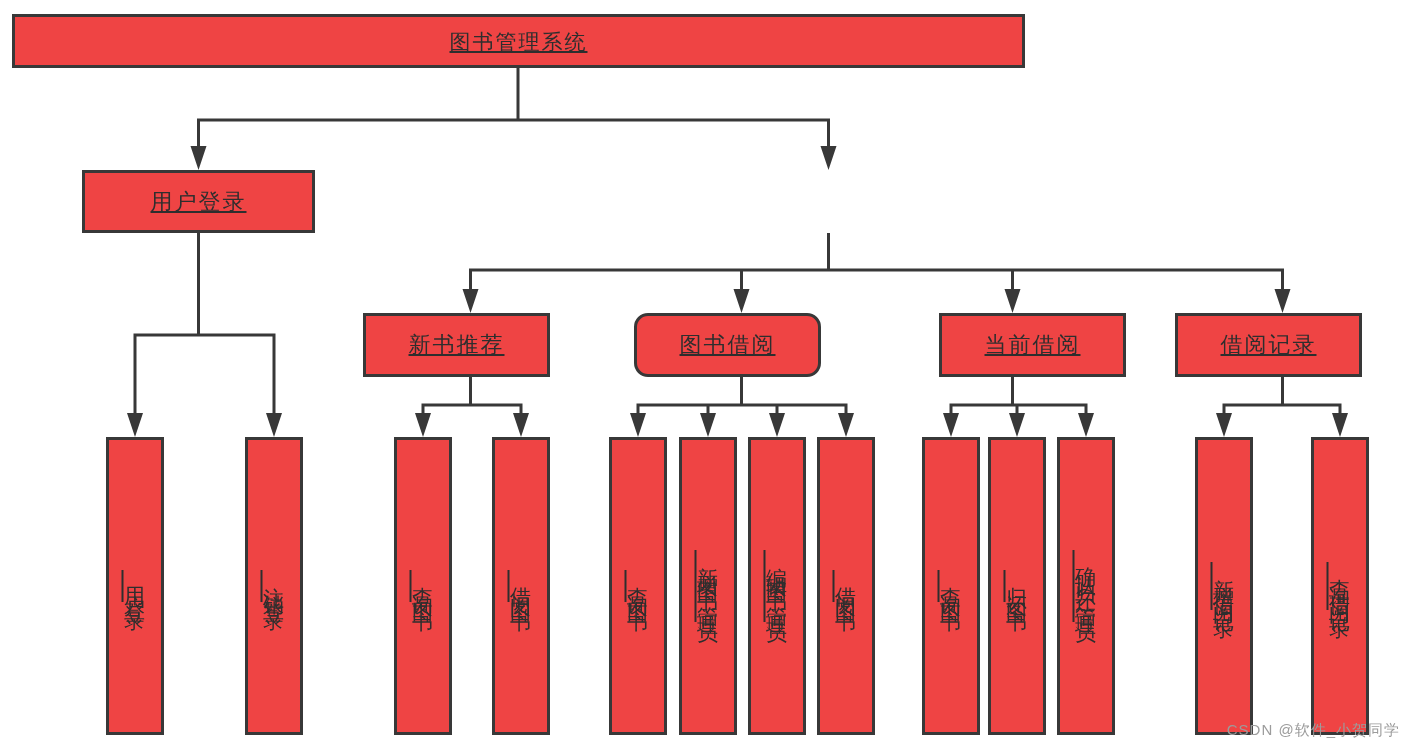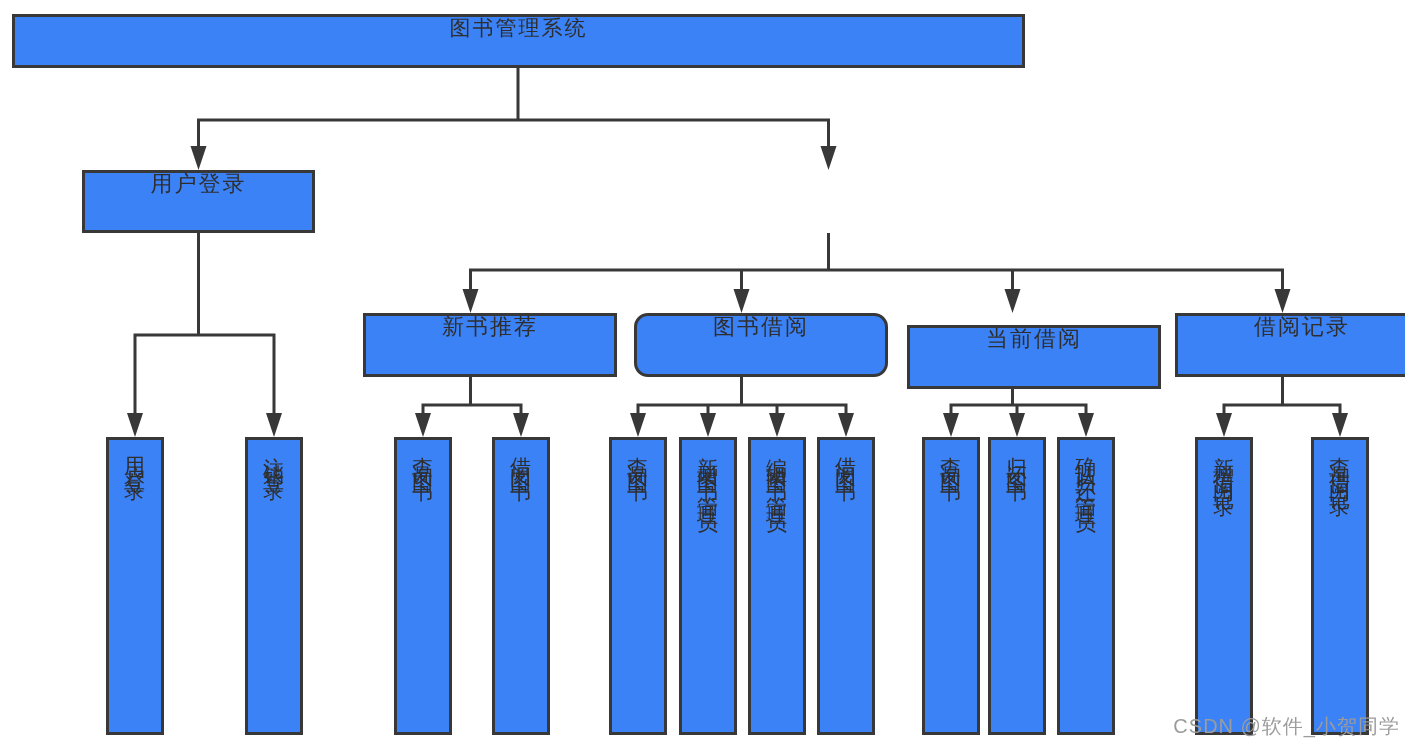--- a/index.html
+++ b/index.html
@@ -19,43 +19,45 @@
   }
   #connectors{
     position:absolute;
     left:0;top:0;
     width:1405px;height:747px;
     pointer-events:none;
   }
   .node{
     position:absolute;
     box-sizing:border-box;
-    background:#3b82f6;
+    background:#ef4444;
     border:3px solid var(--line);
     display:flex;
+    align-items:center;
     justify-content:center;
     color:var(--text);
     z-index:2;
+    text-decoration:underline;
   }
   .node .lbl{
     font-size:22px;
     letter-spacing:2px;
     white-space:nowrap;
     line-height:1;
   }
   .root-node .lbl{font-size:21px;}
   
   .root-node   {left:12px;  top:14px;  width:1013px; height:54px;}
   .lvl2        {top:170px;  height:63px; width:233px;}
   .n-user-login{left:82px;}
   .n-book-mgmt {left:712px;}
-  .lvl3        {top:313px;  height:64px; width:254px;}
+  .lvl3        {top:313px;  height:64px; width:187px;}
   .n-newbook   {left:363px;}
   .n-borrow    {left:634px;border-radius:14px;}
-  .n-current   {left:907px;margin-top:12px;}
+  .n-current   {left:939px;}
   .n-records   {left:1175px;}
   
   .leaf{
     top:437px;
     width:58px;
     height:298px;
   }
   .leaf .lbl{
     writing-mode:vertical-rl;
     text-orientation:mixed;
@@ -74,21 +76,21 @@
   .lf-8 {left:817px;}
   .lf-9 {left:922px;}
   .lf-10{left:988px;}
   .lf-11{left:1057px;}
   .lf-12{left:1195px;}
   .lf-13{left:1311px;}
   #watermark{
     position:absolute;
     right:5px;
     bottom:7px;
-    font-size:20px;
+    font-size:15px;
     color:var(--wm);
     letter-spacing:1px;
     white-space:nowrap;
     z-index:5;
   }
 </style>
 </head>
 <body>
 
 <div id="canvas">

